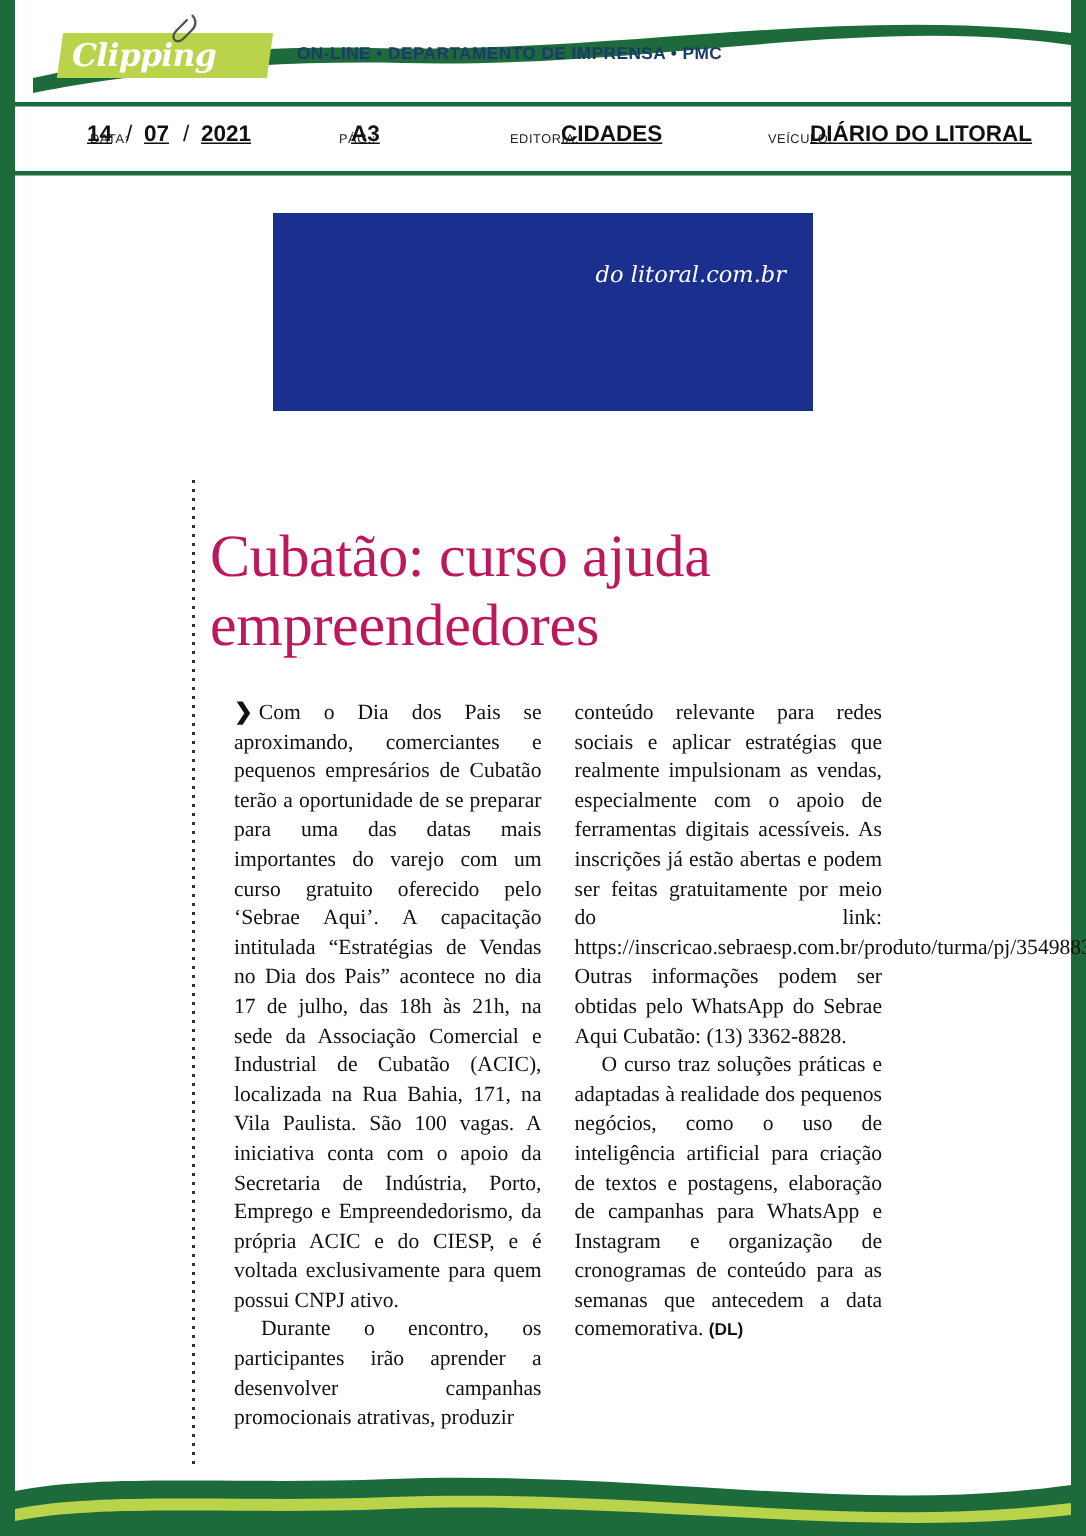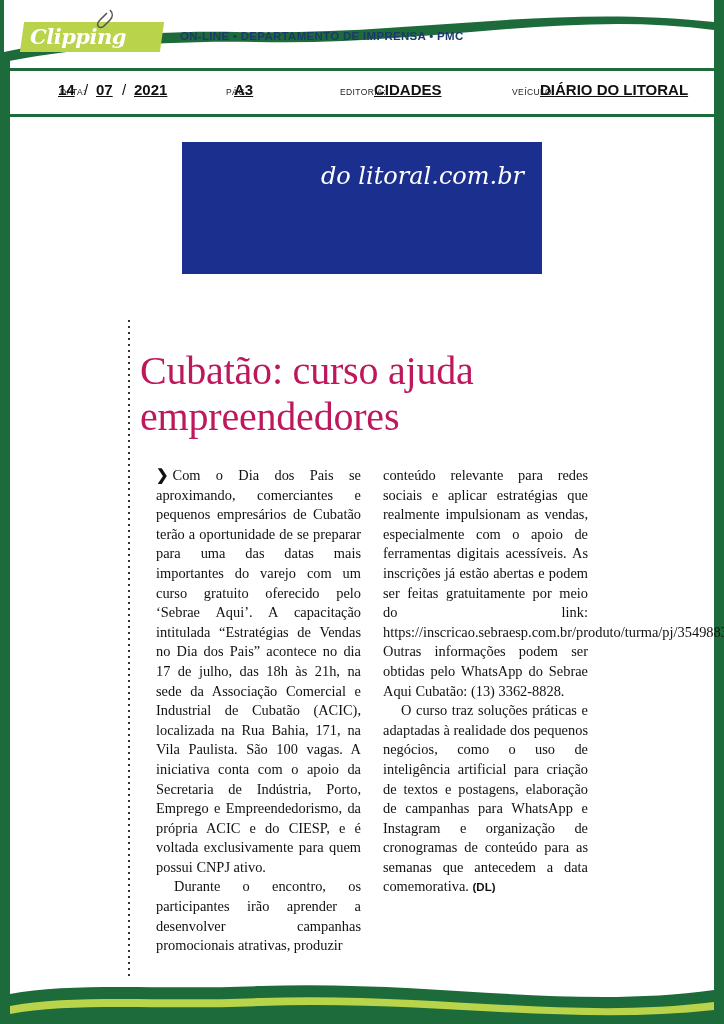--- a/index.html
+++ b/index.html
@@ -27,21 +27,21 @@
     bottom: 0;
     width: 10px;
     background: #1d6b3a;
   }
   .frame-left { left: 0; }
   .frame-right { right: 0; }
 
   
   .header-band {
     position: absolute;
-    left: 4px;
+    left: 22px;
     right: 10px;
     top: 0;
     height: 68px;
     overflow: hidden;
   }
   .header-swoosh {
     position: absolute;
     left: 0; top: 0;
     width: 100%;
     height: 68px;
@@ -154,24 +154,24 @@
     font-family: "DejaVu Serif", serif;
     font-weight: bold;
     font-size: 86px;
     line-height: 92px;
     color: #ffffff;
     letter-spacing: -1px;
   }
   .masthead-sub {
     position: absolute;
     right: 18px;
-    top: 20px;
+    top: 32px;
     font-family: "DejaVu Serif", serif;
     font-style: italic;
-    font-size: 24px;
+    font-size: 15px;
     color: #ffffff;
   }
 
   
   .dotted-left {
     position: absolute;
     left: 128px;
     top: 320px;
     width: 2px;
     height: 656px;

